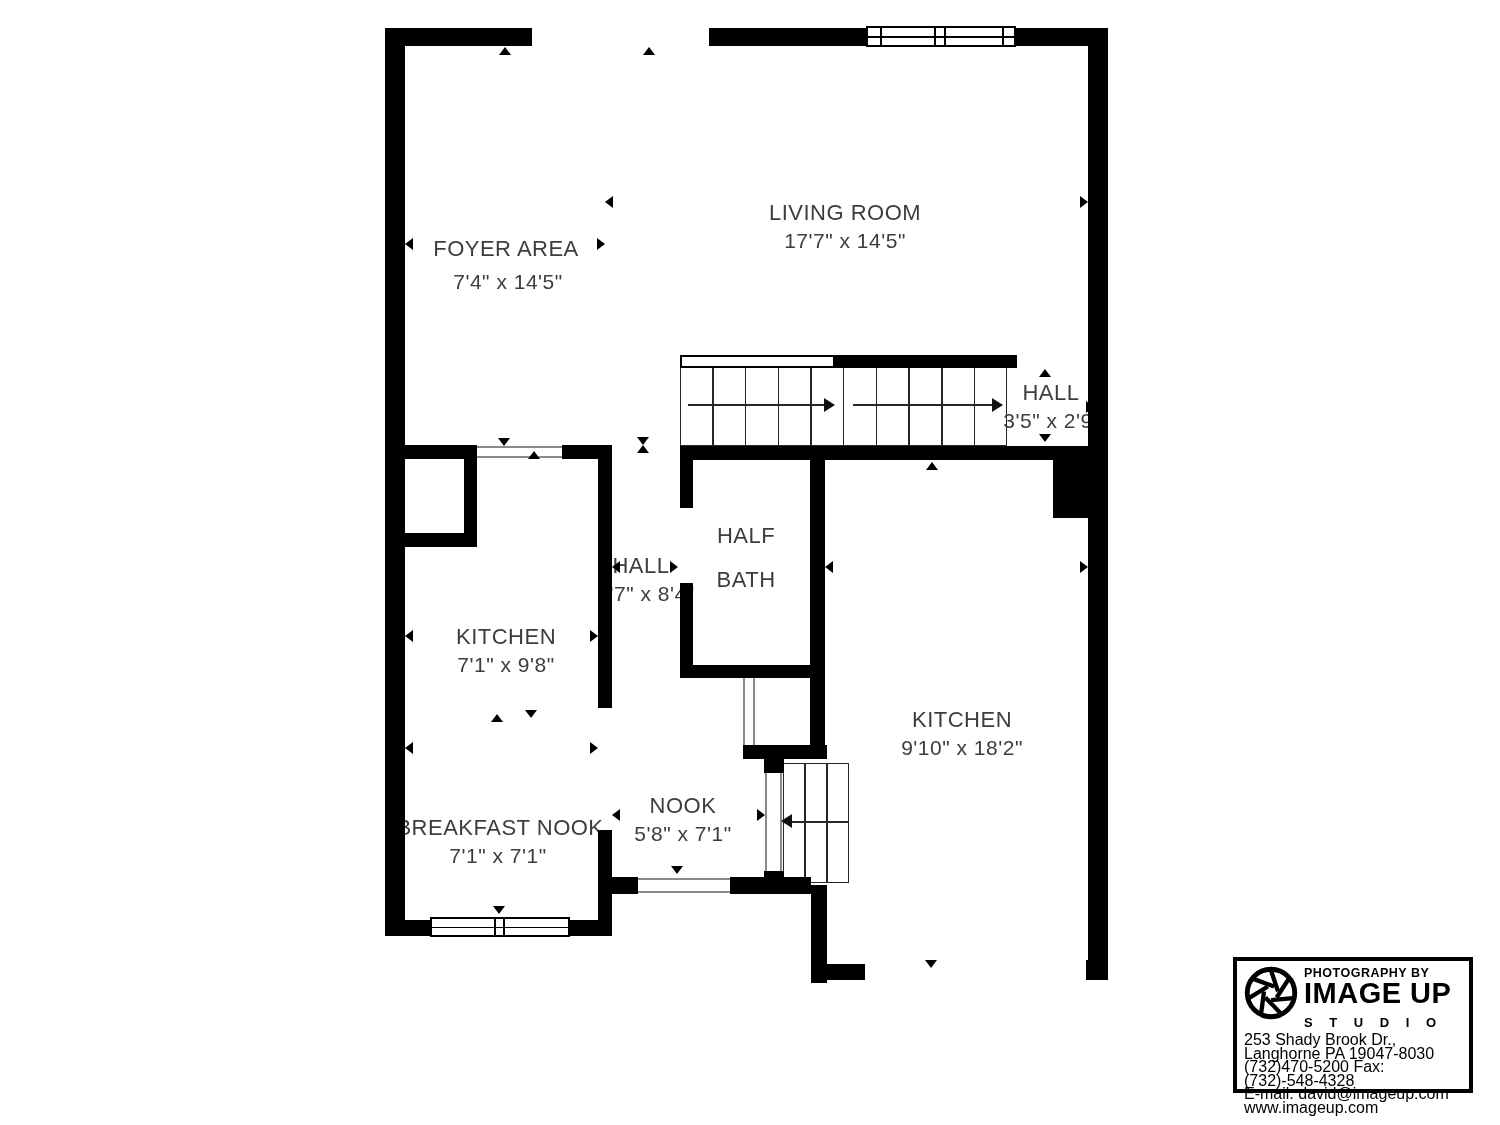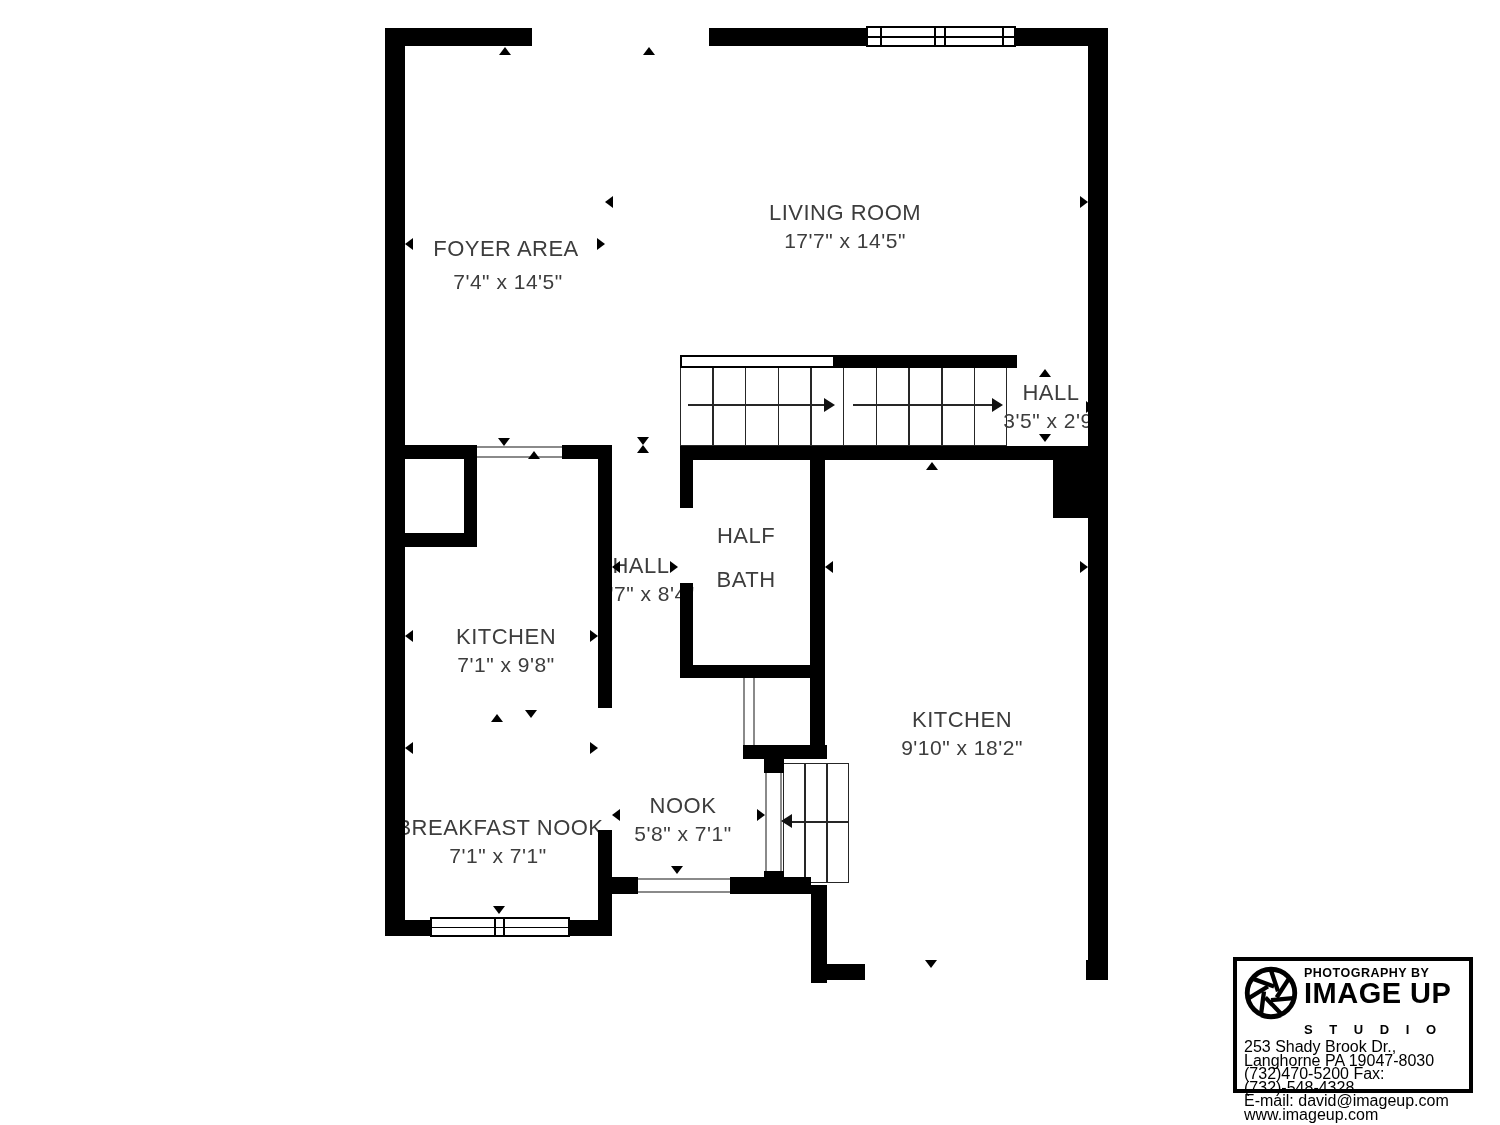--- a/index.html
+++ b/index.html
@@ -25,21 +25,21 @@
   .win{position:absolute;box-sizing:border-box;background:#fff;border:2.5px solid #000;}
   .win i{position:absolute;background:#000;display:block;}
   .head-r{position:absolute;width:0;height:0;border-top:7px solid transparent;border-bottom:7px solid transparent;border-left:11px solid #111;}
   .head-l{position:absolute;width:0;height:0;border-top:7px solid transparent;border-bottom:7px solid transparent;border-right:11px solid #111;}
   .logo-box{position:absolute;left:1233px;top:957px;width:240px;height:136px;box-sizing:border-box;
             border:4px solid #000;background:#fff;padding:5px 7px;color:#000;}
   .logo-row{display:flex;align-items:flex-start;}
   .logo-texts{margin-left:6px;}
   .tagline{font-size:12.5px;font-weight:bold;letter-spacing:0.5px;}
   .brand{font-size:29px;font-weight:bold;letter-spacing:0.5px;line-height:26px;}
-  .studio{font-size:13px;font-weight:bold;letter-spacing:6.5px;margin-top:16px;}
+  .studio{font-size:13px;font-weight:bold;letter-spacing:6.5px;margin-top:9px;}
   .addr{font-size:16px;line-height:13.5px;margin-top:3px;}
   .disclaimer{position:absolute;left:712px;top:1071px;transform:translate(-50%,-50%);
               font-size:12px;color:#3b3b3b;letter-spacing:0.2px;white-space:nowrap;}
 </style>
 </head>
 <body>
 
 <div id="canvas">
 
   <div class="thinh" style="left:477px;top:446px;width:85px;"></div>

